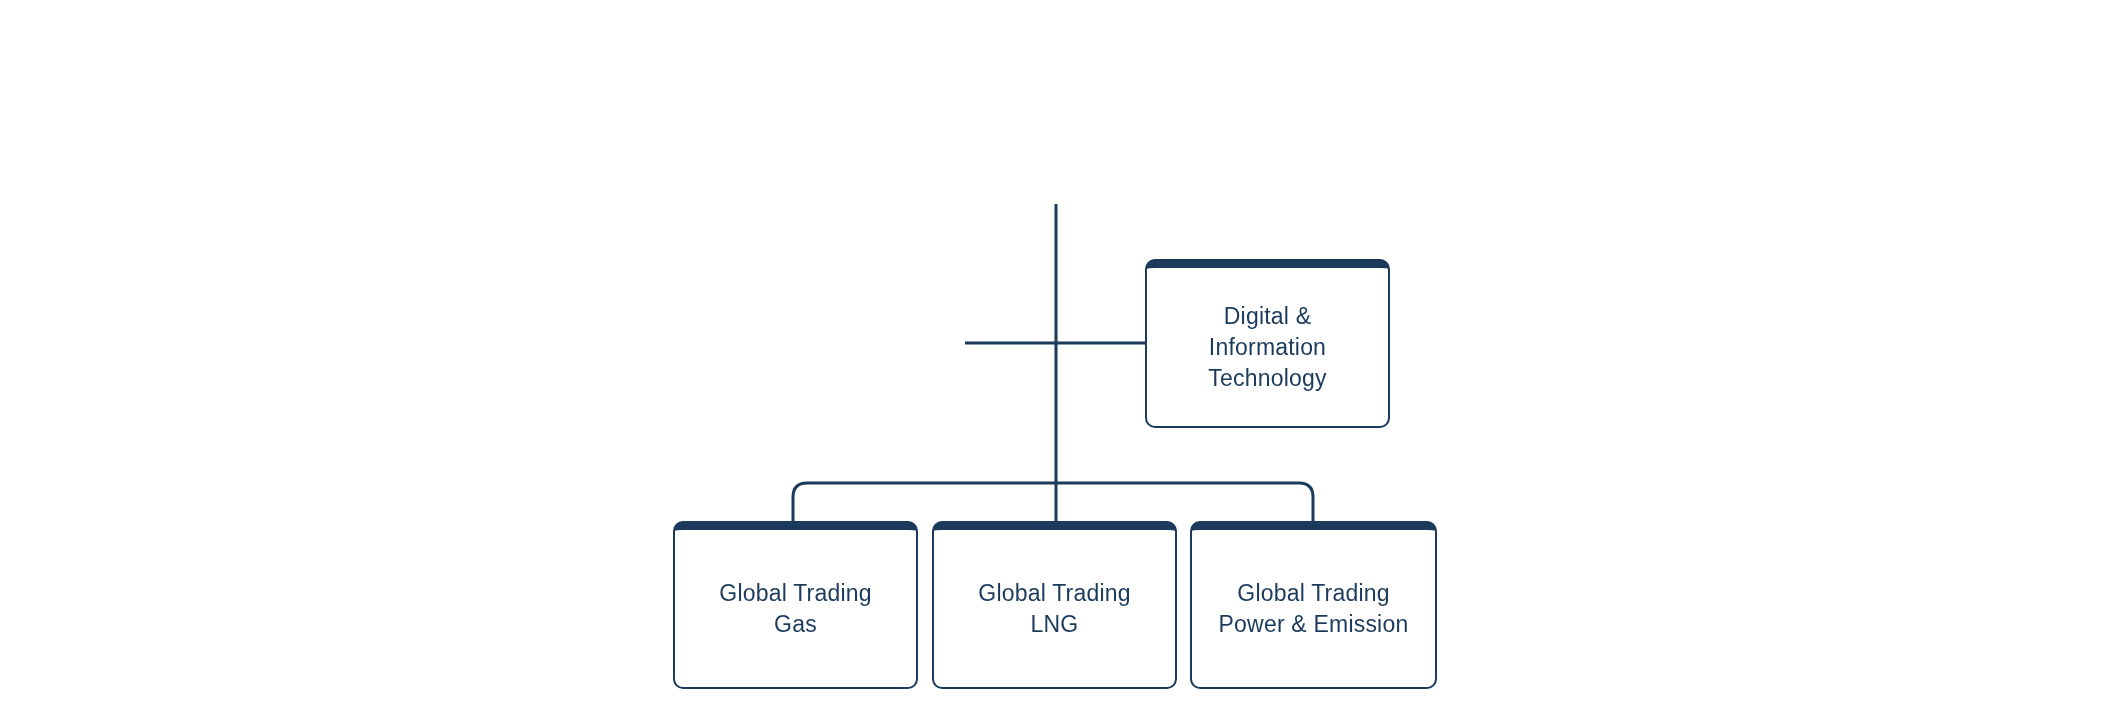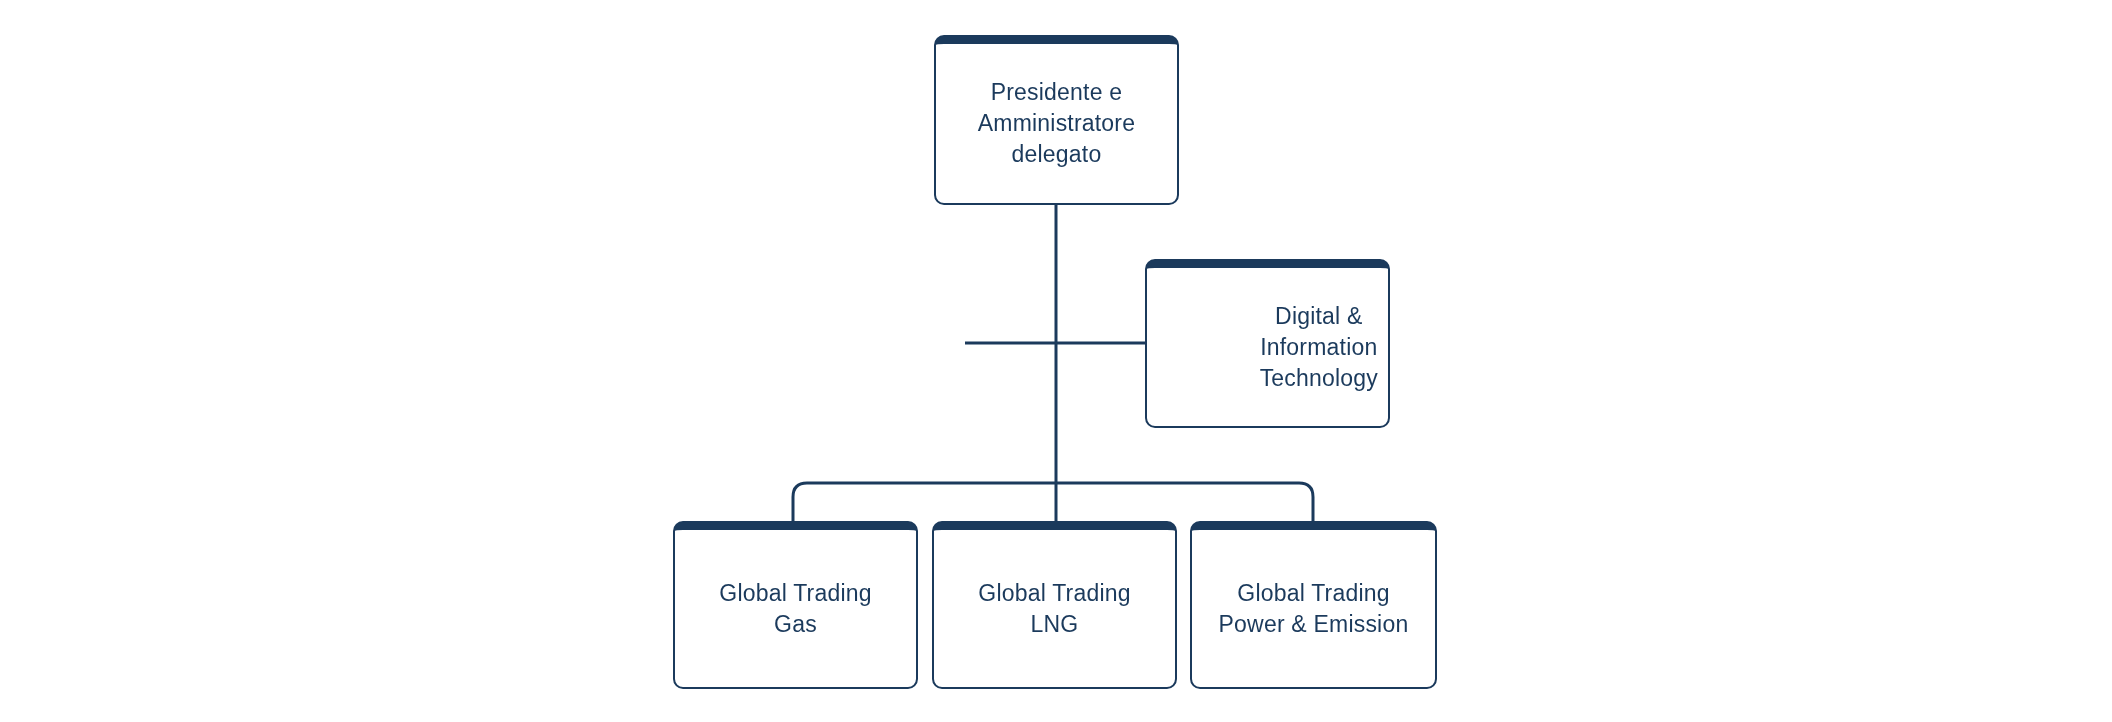--- a/index.html
+++ b/index.html
@@ -43,44 +43,39 @@
     font-size: 23px;
     line-height: 31px;
     letter-spacing: 0.2px;
   }
   .org-box .label {
     white-space: pre-line;
     padding: 4px 10px;
   }
   #node-presidente { left: 934px;  top: 35px;  width: 245px; height: 170px; }
   #node-finance    { left: 720px;  top: 259px; width: 245px; height: 169px; }
-  #node-digital    { left: 1145px; top: 259px; width: 245px; height: 169px; justify-content: flex-end; }
+  #node-digital    { left: 1145px; top: 259px; width: 245px; height: 169px; }
   #node-gas        { left: 673px;  top: 521px; width: 245px; height: 168px; }
   #node-lng        { left: 932px;  top: 521px; width: 245px; height: 168px; }
   #node-power      { left: 1190px; top: 521px; width: 247px; height: 168px; }
 </style>
 </head>
 <body>
 
 <div class="canvas">
 
   <svg class="connectors" viewBox="0 0 2112 722" xmlns="http://www.w3.org/2000/svg">
 
     <path d="M 1056 204 L 1056 521"></path>
 
     <path d="M 965 343 L 1145 343"></path>
 
     <path d="M 793 521 L 793 497 Q 793 483 807 483 L 1299 483 Q 1313 483 1313 497 L 1313 521"></path>
   </svg>
 
-  <div class="org-box" id="node-presidente">
-    <span class="label">Presidente e
-Amministratore
-delegato</span>
-  </div>
 
 
   <div class="org-box" id="node-digital">
     <span class="label">Digital &amp;
 Information
 Technology</span>
   </div>
 
   <div class="org-box" id="node-gas">
     <span class="label">Global Trading

